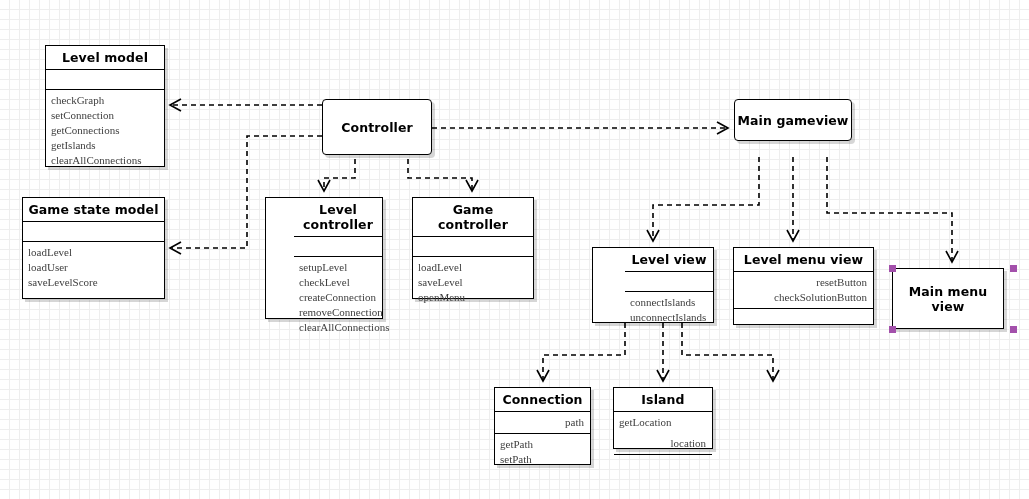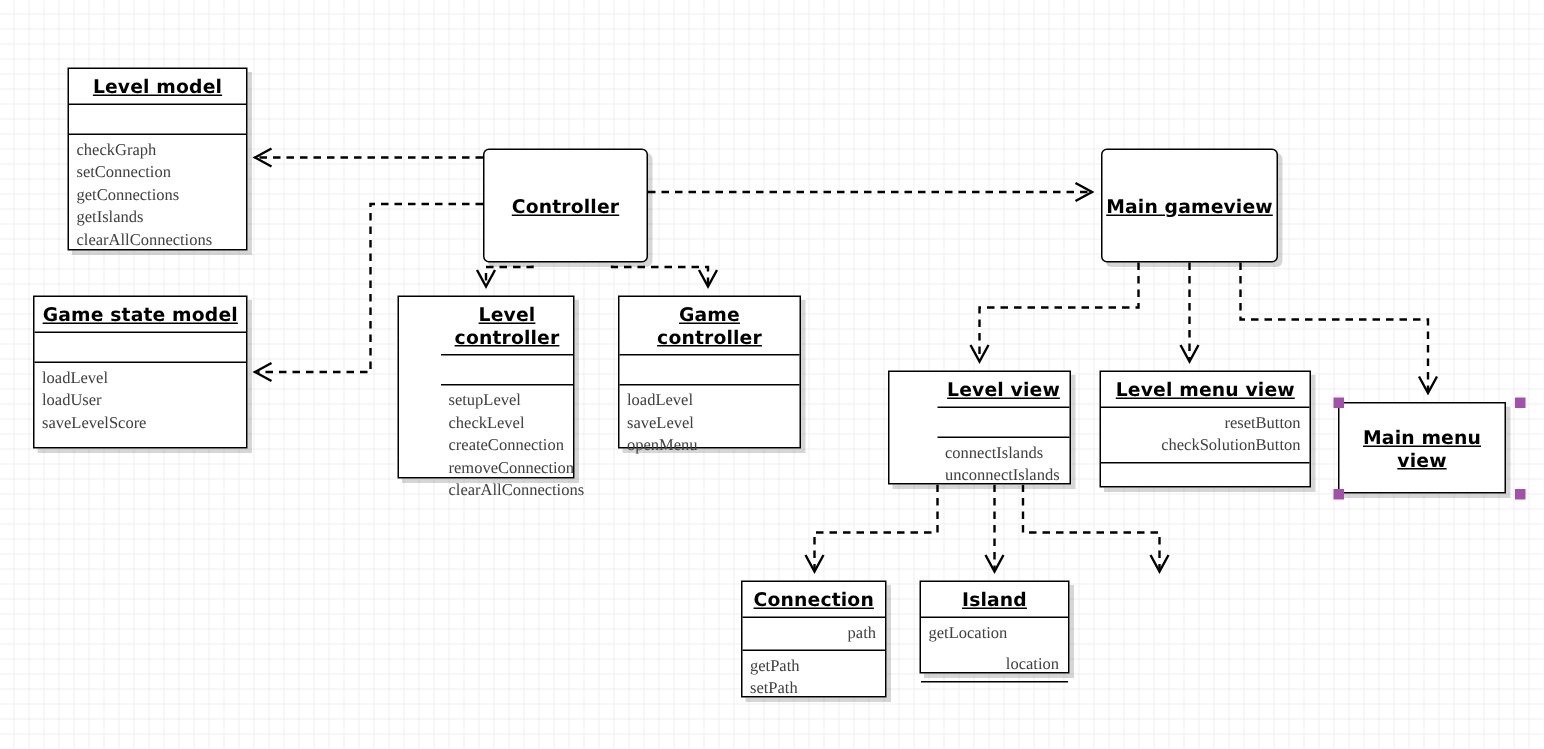--- a/index.html
+++ b/index.html
@@ -38,21 +38,20 @@
   }
   .node.rounded { border-radius: 4px; }
   .node.selected { box-shadow: 3px 3px 0 rgba(0,0,0,0.16); }
   .node-title {
     text-align: center;
     font-weight: bold;
     font-size: 12.5px;
     color: #000000;
     padding: 4px 4px 4px 4px;
     letter-spacing: 0.1px;
-    text-decoration: underline;
   }
   .node.titled > .node-title {
     border-bottom: 1.6px solid #000000;
   }
   .compartment {
     padding: 3px 6px 3px 5px;
     font-size: 11px;
     color: #404040;
     line-height: 15px;
     min-height: 14px;
@@ -142,21 +141,21 @@
   <div class="node titled" style="left:22px; top:197px; width:143px; height:102px;">
     <div class="node-title">Game state model</div>
     <div class="compartment bordered empty"></div>
     <div class="compartment">
       <div class="member">loadLevel</div>
       <div class="member">loadUser</div>
       <div class="member">saveLevelScore</div>
     </div>
   </div>
 
-  <div class="node simple rounded" style="left:322px; top:99px; width:110px; height:76px;">
+  <div class="node simple rounded" style="left:322px; top:99px; width:110px; height:56px;">
     <div class="node-title">Controller</div>
   </div>
 
   <div class="node titled" style="left:265px; top:197px; width:118px; height:122px;padding-left:28px;">
     <div class="node-title">Level controller</div>
     <div class="compartment bordered empty"></div>
     <div class="compartment">
       <div class="member">setupLevel</div>
       <div class="member">checkLevel</div>
       <div class="member">createConnection</div>
@@ -168,21 +167,21 @@
   <div class="node titled" style="left:412px; top:197px; width:122px; height:102px;">
     <div class="node-title">Game controller</div>
     <div class="compartment bordered empty"></div>
     <div class="compartment">
       <div class="member">loadLevel</div>
       <div class="member">saveLevel</div>
       <div class="member">openMenu</div>
     </div>
   </div>
 
-  <div class="node simple rounded" style="left:734px; top:99px; width:118px; height:76px;">
+  <div class="node simple rounded" style="left:734px; top:99px; width:118px; height:42px;">
     <div class="node-title">Main gameview</div>
   </div>
 
   <div class="node titled" style="left:592px; top:247px; width:122px; height:76px;padding-left:32px;">
     <div class="node-title">Level view</div>
     <div class="compartment bordered empty"></div>
     <div class="compartment">
       <div class="member">connectIslands</div>
       <div class="member">unconnectIslands</div>
     </div>

